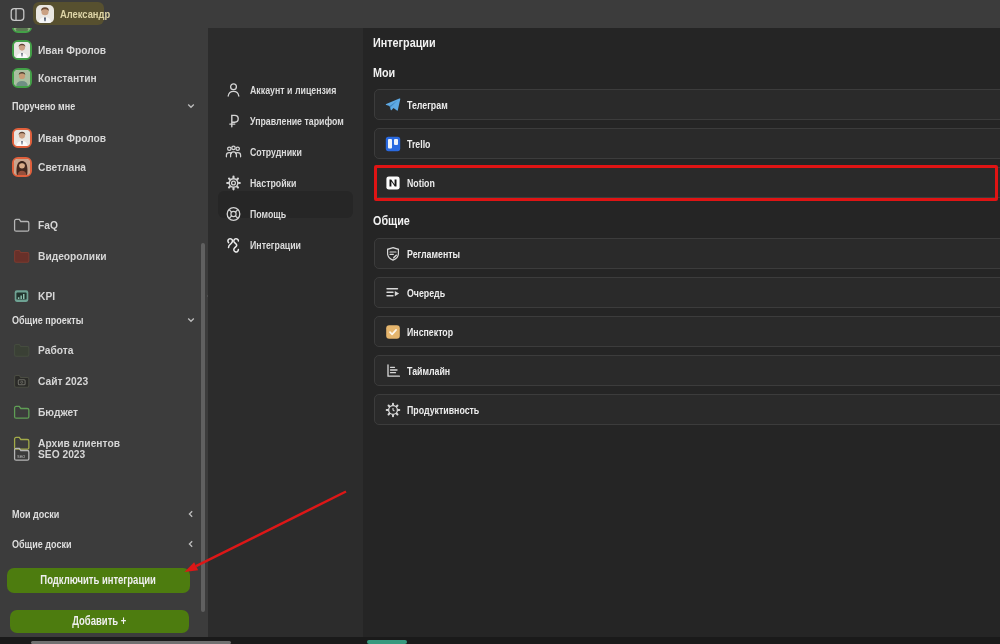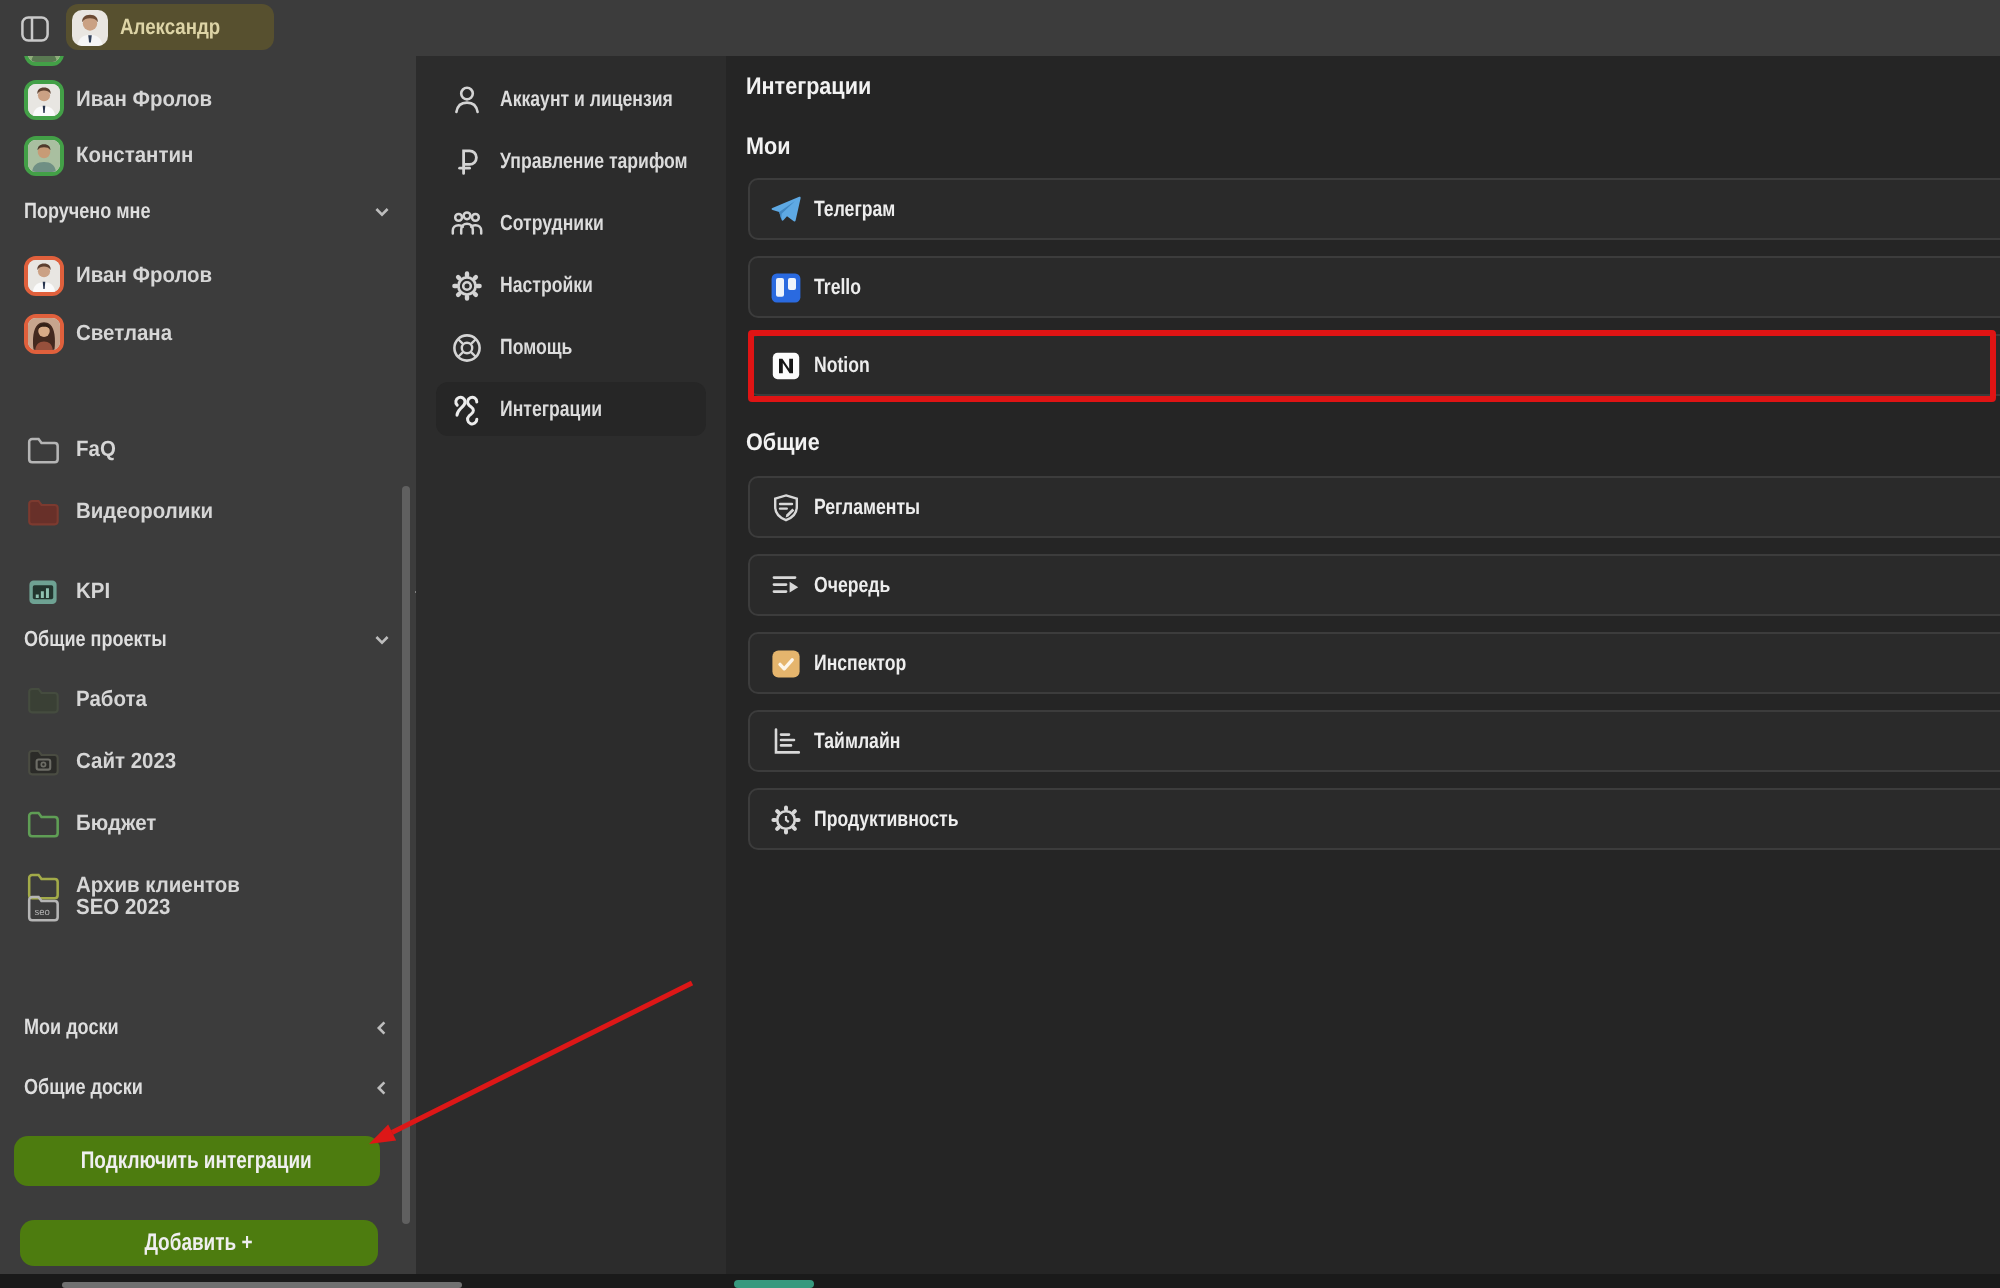--- a/index.html
+++ b/index.html
@@ -9,21 +9,21 @@
   #page { position:relative; width:1000px; height:644px; overflow:hidden; }
 
   
   #topbar { left:0; top:0; width:1000px; height:28px; background:#3c3c3c; z-index:40; }
   #sidebar { left:0; top:28px; width:208px; height:609px; background:#3c3c3c; overflow:hidden; z-index:10; }
   #midcol { left:208px; top:28px; width:155px; height:609px; background:#2c2c2c; z-index:5; }
   #main { left:363px; top:28px; width:637px; height:609px; background:#252525; overflow:hidden; z-index:5; }
   #bottomstrip { left:0; top:637px; width:1000px; height:7px; background:#1a1a1a; z-index:45; }
 
   
-  #chip { left:33px; top:2px; width:104px; height:23px; background:#57502f; border-radius:6px; z-index:41; }
+  #chip { left:33px; top:2px; width:71px; height:23px; background:#57502f; border-radius:6px; z-index:41; }
   #chip .av { position:absolute; left:3px; top:2.5px; width:18px; height:18px; border-radius:5px; overflow:hidden; }
   #chip .nm { position:absolute; left:27px; top:6px; font-size:11px; font-weight:700; color:#ddd4a6;
       transform:scaleX(.85); transform-origin:0 0; }
 
   
   .srow { position:absolute; left:0; width:236px; height:20px; }
   .srow .txt { position:absolute; left:38px; top:50%; transform:translateY(-50%) scaleX(.93); transform-origin:0 50%;
       font-size:11px; font-weight:700; color:#d6d6d6; white-space:nowrap; }
   .shead { position:absolute; left:0; width:216px; height:14px; }
   .shead .txt { position:absolute; left:12px; top:50%; transform:translateY(-50%) scaleX(.82); transform-origin:0 50%;
@@ -32,21 +32,21 @@
       width:20px; height:20px; border-radius:6px; border:2px solid #43a047; overflow:hidden; background:#ddd; }
   .avatar.orange { border-color:#e0603c; }
   .chev { position:absolute; right:21px; top:50%; transform:translateY(-50%); width:8px; height:8px; }
   .picon { position:absolute; left:13px; top:50%; transform:translateY(-50%); width:17px; height:17px; }
 
   .sbtn { position:absolute; border-radius:7px; background:#4d7c0f; color:#efefef;
       font-size:12px; font-weight:700; text-align:center; }
   .sbtn span { display:inline-block; transform:scaleX(.79); }
 
   
-  .mrow { position:absolute; left:0; width:155px; height:28px; }
+  .mrow { position:absolute; left:0; width:155px; height:28px;margin-top:40px; }
   .mrow .txt { position:absolute; left:42px; top:50%; transform:translateY(-50%) scaleX(.80); transform-origin:0 50%;
       font-size:11px; font-weight:700; color:#dcdcdc; white-space:nowrap; }
   .mrow .mic { position:absolute; left:17px; top:50%; transform:translateY(-50%); width:17px; height:17px; }
   .msel { position:absolute; left:10px; width:135px; height:27px; background:#262626; border-radius:6px; }
 
   
   .h1 { position:absolute; left:10px; font-size:12px; font-weight:700; color:#f2f2f2;
       transform:scaleX(.9); transform-origin:0 0; white-space:nowrap; }
   .irow { position:absolute; left:11px; width:640px; height:31px; background:#2a2a2a;
       border:1px solid #3c3c3c; border-radius:5px; }

